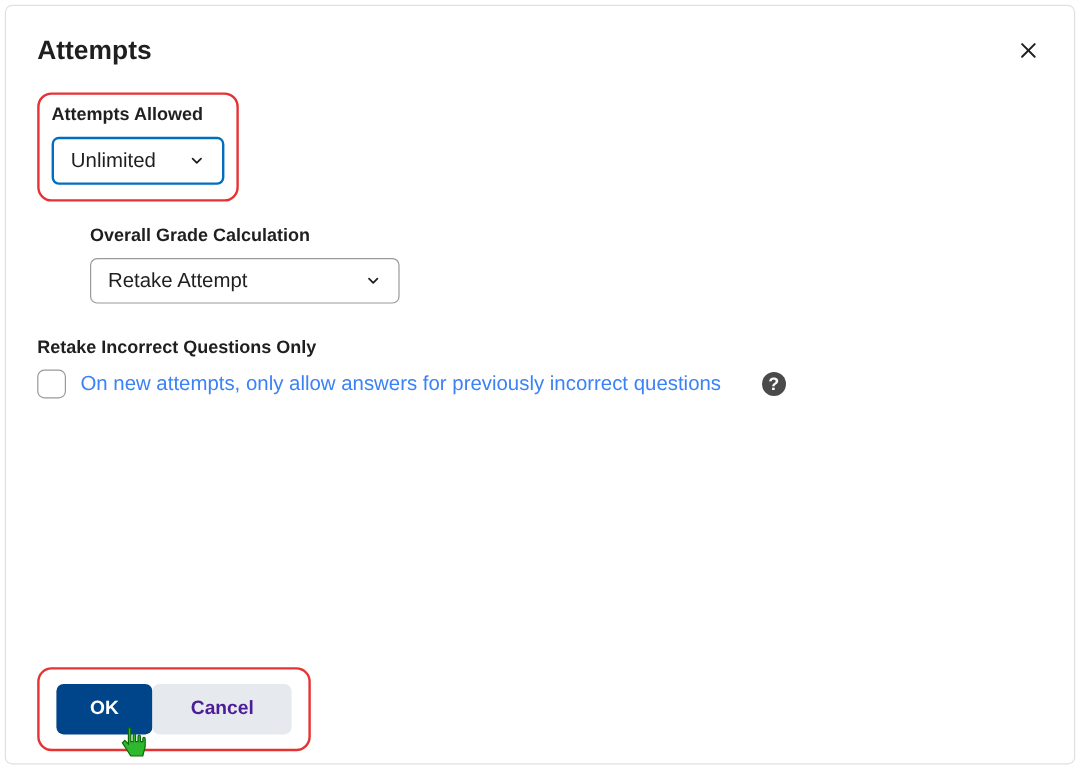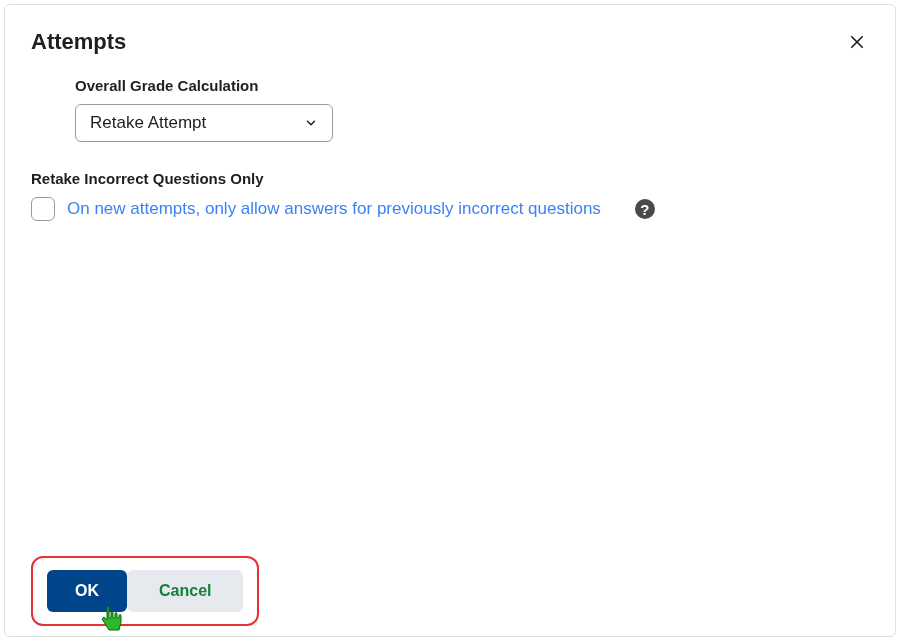--- a/index.html
+++ b/index.html
@@ -139,21 +139,21 @@
       font-weight: 700;
       padding: 12px 28px;
       cursor: pointer;
     }
     .btn-primary {
       background: #004489;
       color: #fff;
     }
     .btn-secondary {
       background: #e6eaee;
-      color: #15803d;
+      color: #4c1d95;
       padding: 12px 32px;
     }
     .cursor-hand {
       position: absolute;
       left: 68px;
       bottom: -6px;
       width: 24px;
       height: 28px;
       pointer-events: none;
     }
@@ -166,20 +166,29 @@
   <div class="header">
     <h2 class="title">Attempts</h2>
     <div class="close-btn">
       <svg viewBox="0 0 24 24" fill="none" stroke="currentColor" stroke-width="2.2" stroke-linecap="round">
         <line x1="5" y1="5" x2="19" y2="19"></line>
         <line x1="19" y1="5" x2="5" y2="19"></line>
       </svg>
     </div>
   </div>
 
+  <div class="callout-red callout-attempts">
+    <span class="field-label">Attempts Allowed</span>
+    <div class="select-box select-attempts">
+      <span>Unlimited</span>
+      <svg class="chevron" viewBox="0 0 24 24" fill="none" stroke="#1f1f1f" stroke-width="2.5" stroke-linecap="round" stroke-linejoin="round">
+        <polyline points="6 9 12 15 18 9"></polyline>
+      </svg>
+    </div>
+  </div>
 
   <div class="section-calc">
     <span class="field-label">Overall Grade Calculation</span>
     <div class="select-box select-calc">
       <span>Retake Attempt</span>
       <svg class="chevron" viewBox="0 0 24 24" fill="none" stroke="#1f1f1f" stroke-width="2.5" stroke-linecap="round" stroke-linejoin="round">
         <polyline points="6 9 12 15 18 9"></polyline>
       </svg>
     </div>
   </div>

